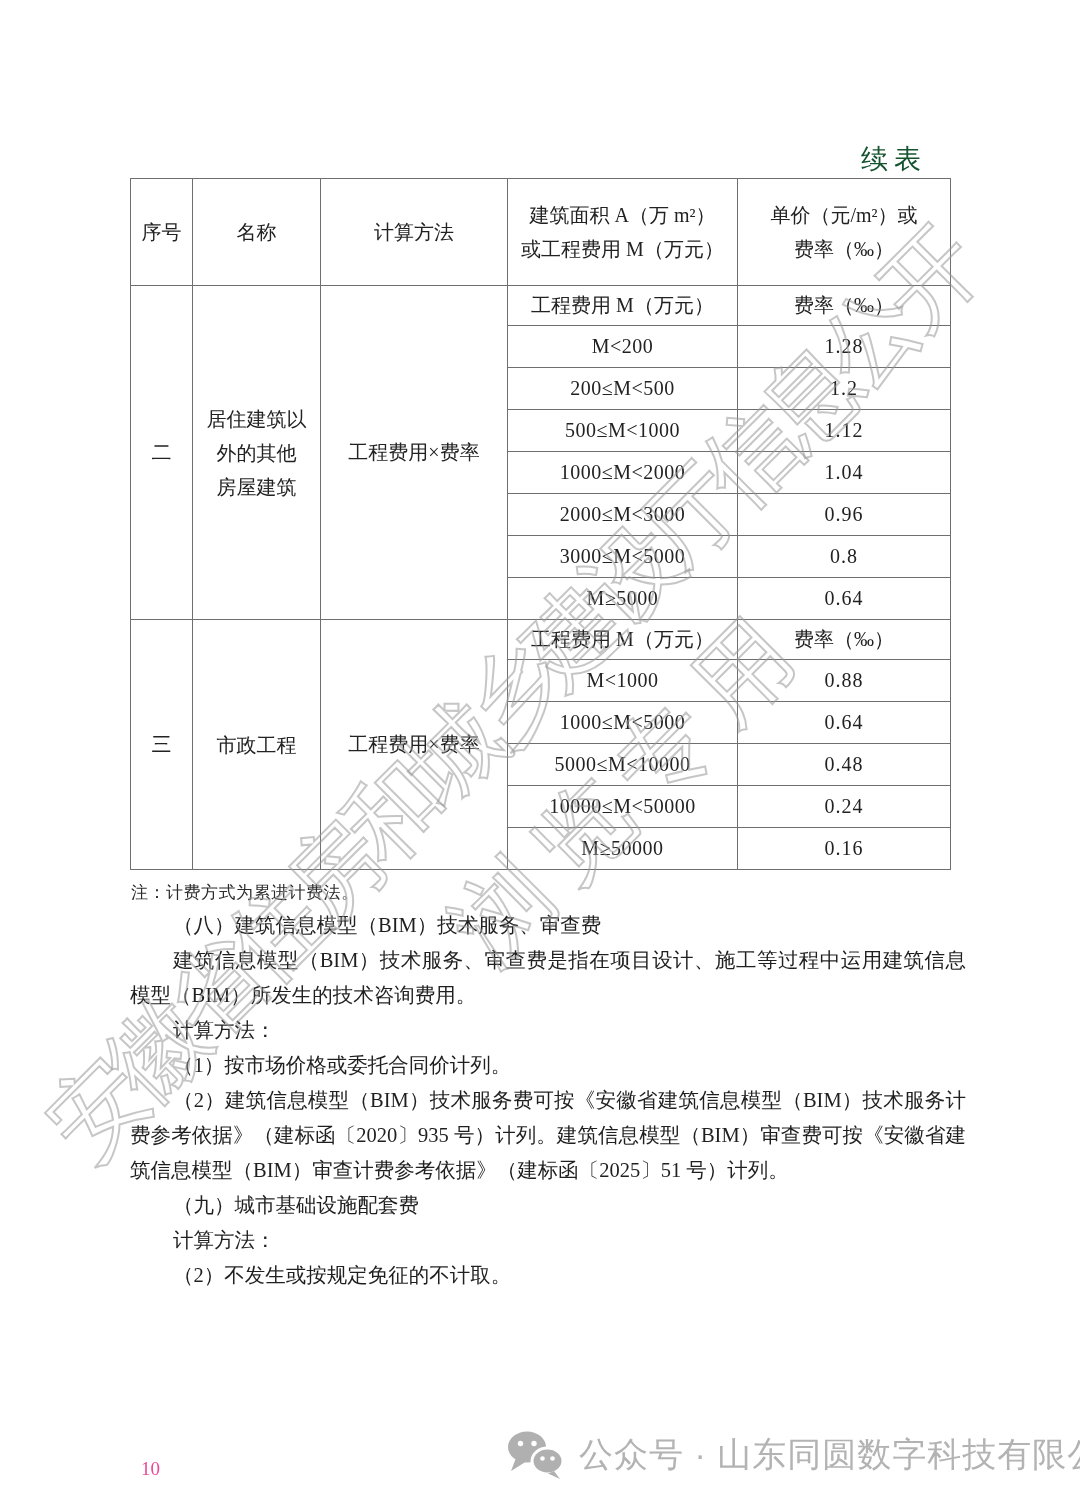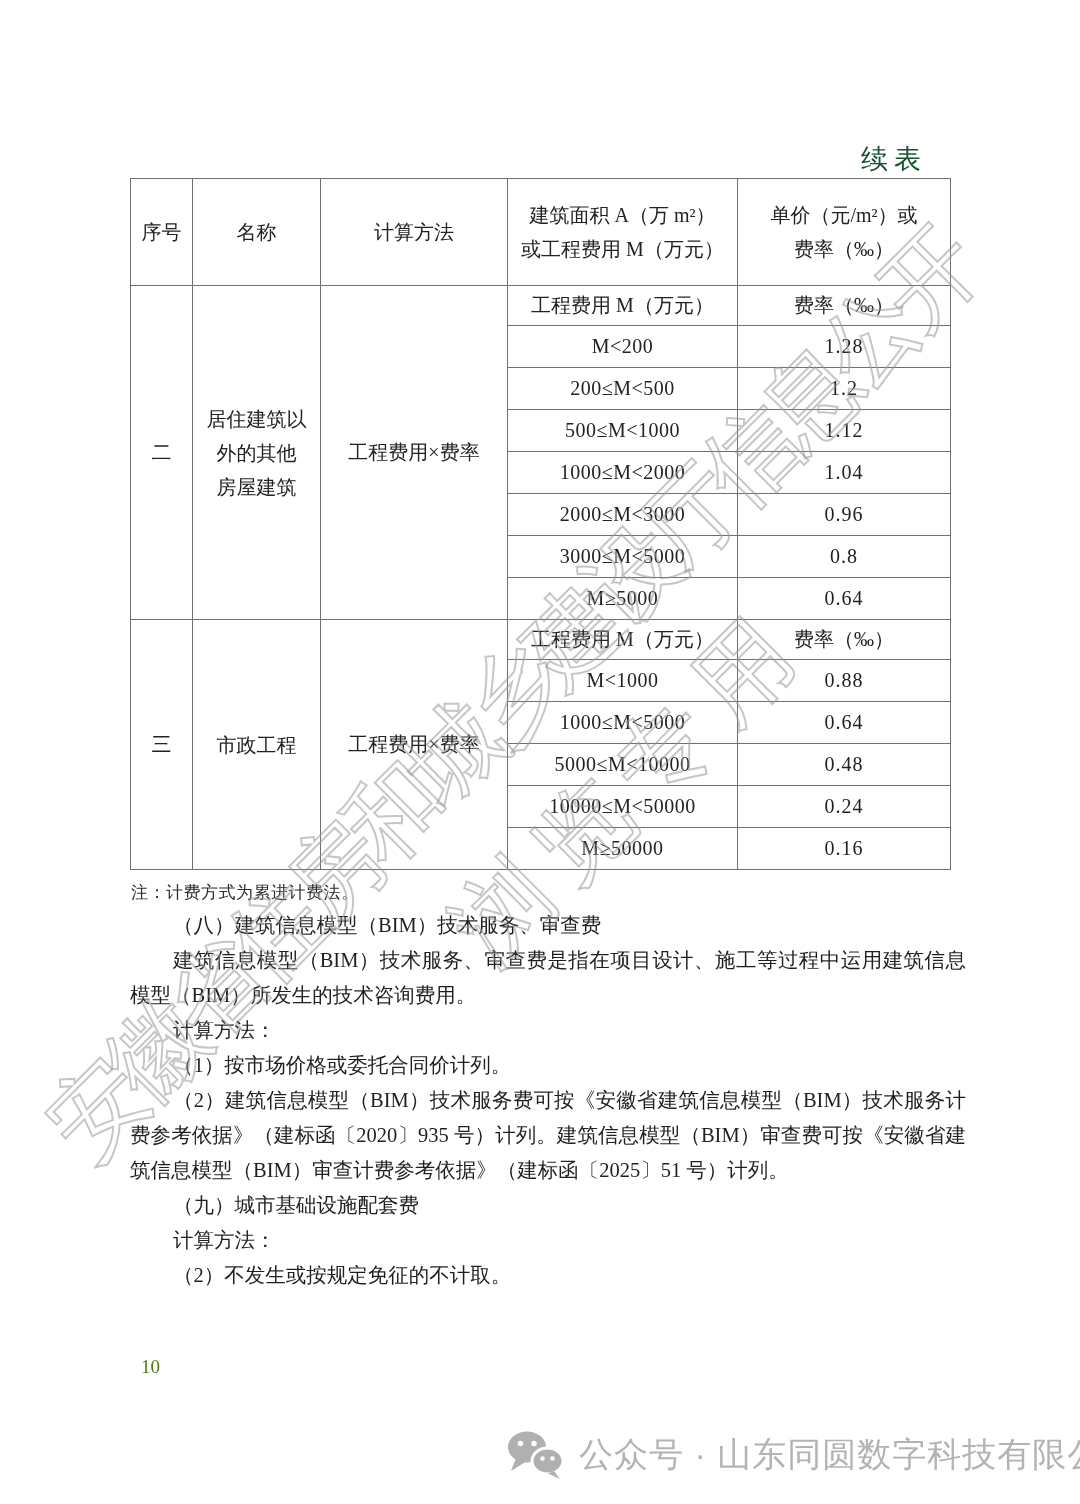--- a/index.html
+++ b/index.html
@@ -24,21 +24,21 @@
   td.range{font-size:19.5px;letter-spacing:.5px;}
   td.rate{font-size:19.5px;letter-spacing:1px;}
 
   .note{position:absolute;left:131px;top:875px;font-size:17px;color:#2a2a2a;letter-spacing:.5px;margin-top:6px;}
 
   
   .bodytext{position:absolute;left:130px;top:908px;width:836px;
     font-size:20.5px;line-height:35px;text-align:justify;color:#1f1f1f;}
   .bodytext p{margin:0;text-indent:43px;}
 
-  .pagenum{position:absolute;left:141px;top:1356px;font-size:19px;color:#4d7c0f;}
+  .pagenum{position:absolute;left:141px;top:1458px;font-size:19px;color:#ec4899;}
 
   
   .wm{position:absolute;white-space:nowrap;font-size:95px;line-height:100px;
     color:transparent;-webkit-text-stroke:2px rgba(152,152,152,.55);
     transform:rotate(-45deg);transform-origin:0 50%;pointer-events:none;
     font-family:"Liberation Serif","DejaVu Serif",serif;}
   .wm1{left:65px;top:1093px;letter-spacing:-11px;}
   .wm2{left:470px;top:895px;letter-spacing:18px;}
 
   

